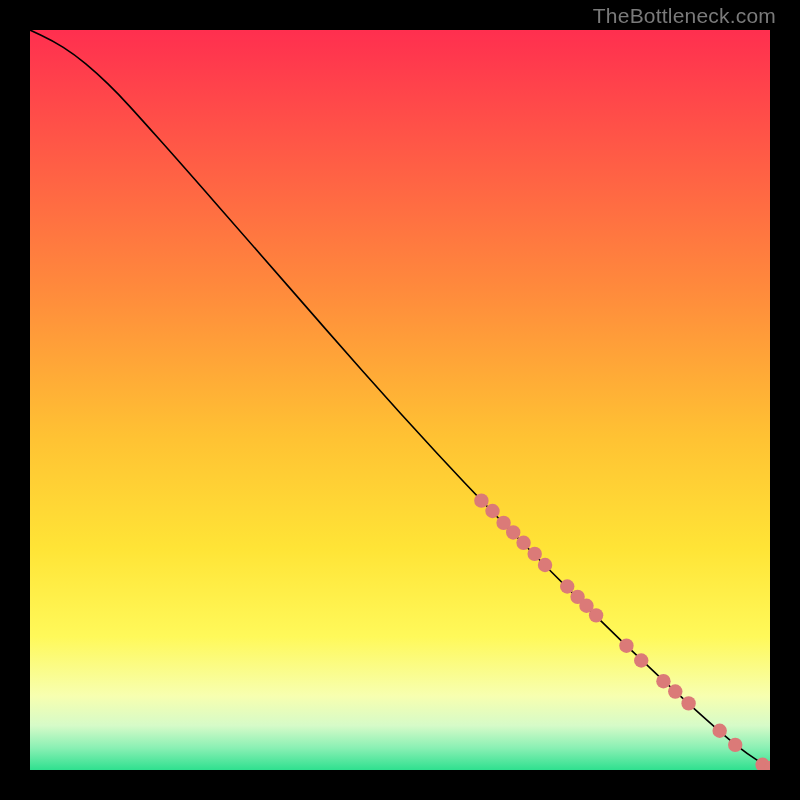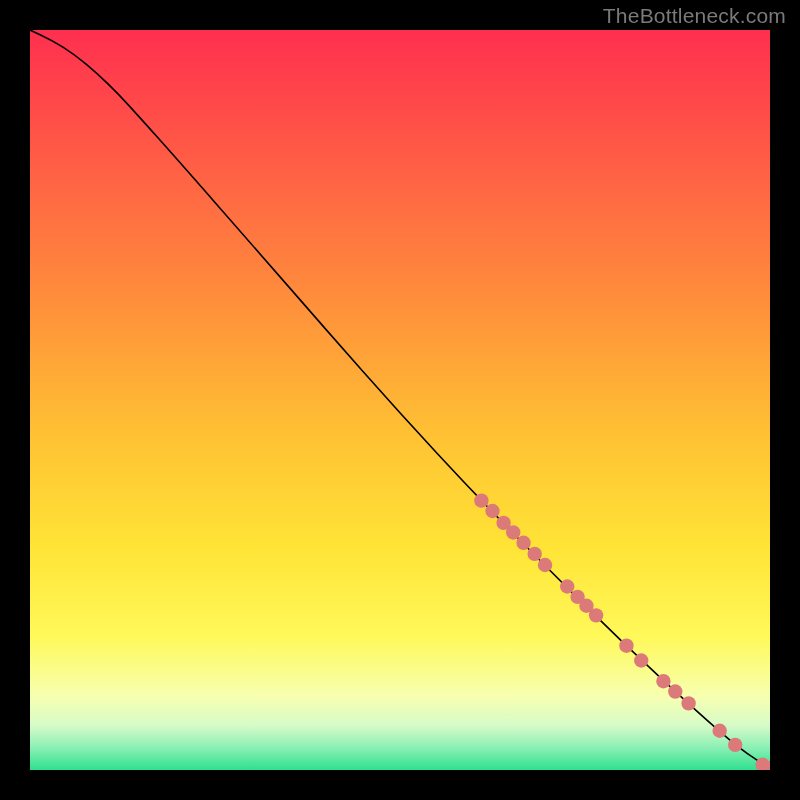--- a/index.html
+++ b/index.html
@@ -12,21 +12,21 @@
   }
   .stage {
     position: relative;
     width: 800px;
     height: 800px;
     background: #000;
   }
   .attribution {
     position: absolute;
     top: 4px;
-    right: 14px;
+    right: 24px;
     color: #7a7a7a;
     font-size: 21px;
     font-weight: 400;
     letter-spacing: 0.2px;
     z-index: 10;
   }
   svg.plot {
     position: absolute;
     left: 30px;
     top: 30px;

